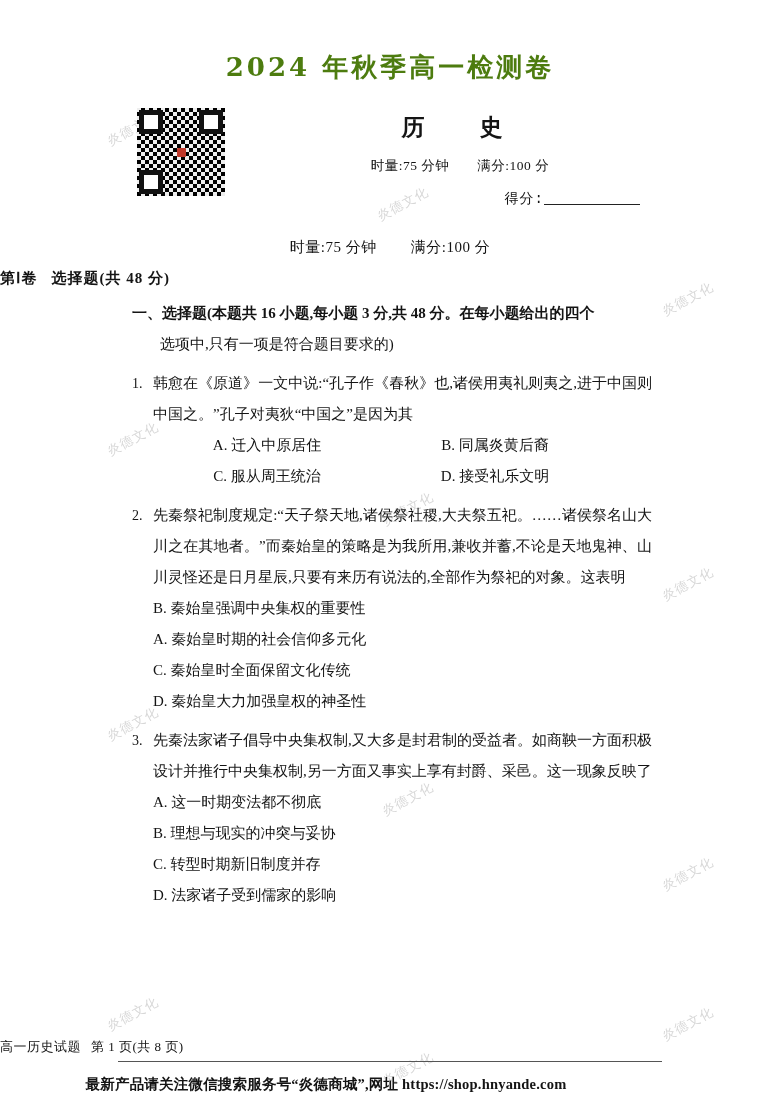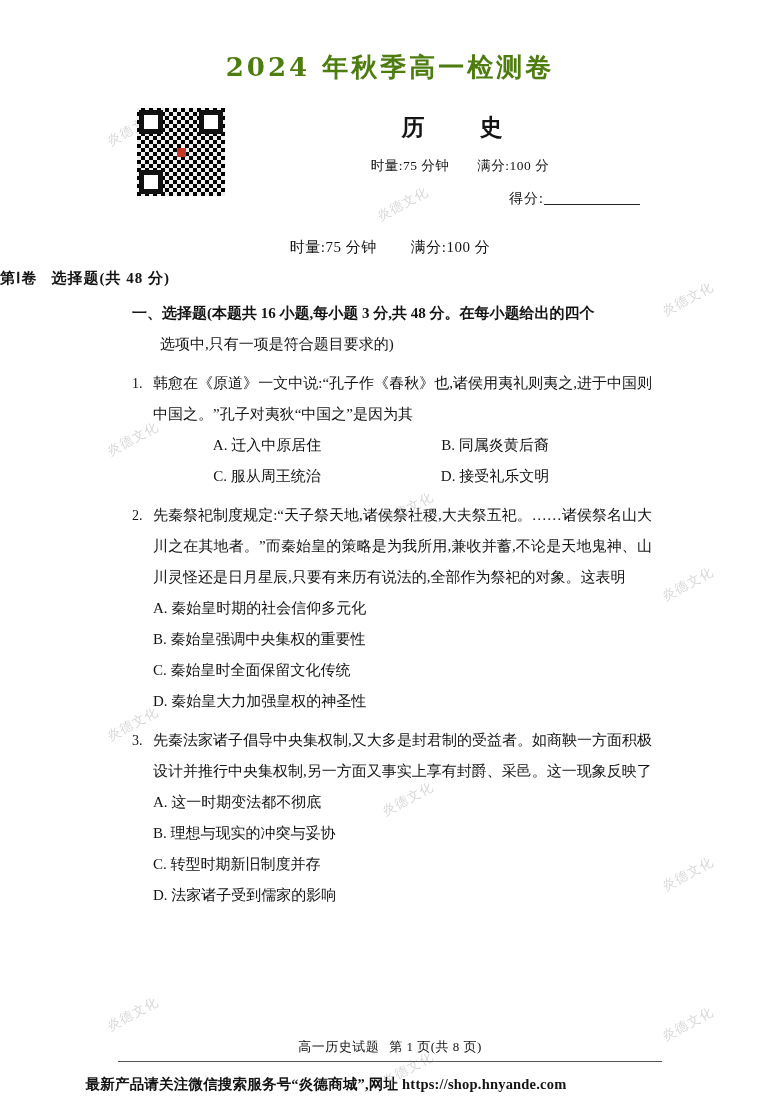--- a/index.html
+++ b/index.html
@@ -103,20 +103,21 @@
     text-align: center;
     font-size: 13.5px;
     letter-spacing: 0.5px;
   }
   .score-box {
     position: absolute;
     top: 190px;
     right: 140px;
     font-size: 14px;
     letter-spacing: 1px;
+    font-family: Liberation Mono, monospace;
   }
   .score-line {
     display: inline-block;
     width: 96px;
     border-bottom: 1px solid #222;
     height: 14px;
     vertical-align: -2px;
   }
   .meta-2 {
     position: absolute;
@@ -191,21 +192,20 @@
     font-size: 15px;
     line-height: 31px;
   }
 
   
   .footer-page {
     position: absolute;
     bottom: 48px;
     left: 0;
     width: 780px;
-    text-align: center;
     font-size: 13px;
     letter-spacing: 0.5px;
   }
   .footer-page .sp { display: inline-block; width: 10px; }
   .footer-rule {
     position: absolute;
     bottom: 42px;
     left: 118px;
     width: 544px;
     border-top: 1px solid #555;
@@ -275,22 +275,22 @@
         <span class="col">A. 迁入中原居住</span><span class="col">B. 同属炎黄后裔</span>
       </div>
       <div class="opts-two">
         <span class="col">C. 服从周王统治</span><span class="col">D. 接受礼乐文明</span>
       </div>
     </div>
 
     <div class="q">
       <span class="q-num">2.</span>
       <div class="q-body">先秦祭祀制度规定:“天子祭天地,诸侯祭社稷,大夫祭五祀。……诸侯祭名山大川之在其地者。”而秦始皇的策略是为我所用,兼收并蓄,不论是天地鬼神、山川灵怪还是日月星辰,只要有来历有说法的,全部作为祭祀的对象。这表明</div>
+      <div class="opt">B. 秦始皇强调中央集权的重要性</div>
       <div class="opt">A. 秦始皇时期的社会信仰多元化</div>
-      <div class="opt">B. 秦始皇强调中央集权的重要性</div>
       <div class="opt">C. 秦始皇时全面保留文化传统</div>
       <div class="opt">D. 秦始皇大力加强皇权的神圣性</div>
     </div>
 
     <div class="q">
       <span class="q-num">3.</span>
       <div class="q-body">先秦法家诸子倡导中央集权制,又大多是封君制的受益者。如商鞅一方面积极设计并推行中央集权制,另一方面又事实上享有封爵、采邑。这一现象反映了</div>
       <div class="opt">A. 这一时期变法都不彻底</div>
       <div class="opt">B. 理想与现实的冲突与妥协</div>
       <div class="opt">C. 转型时期新旧制度并存</div>

